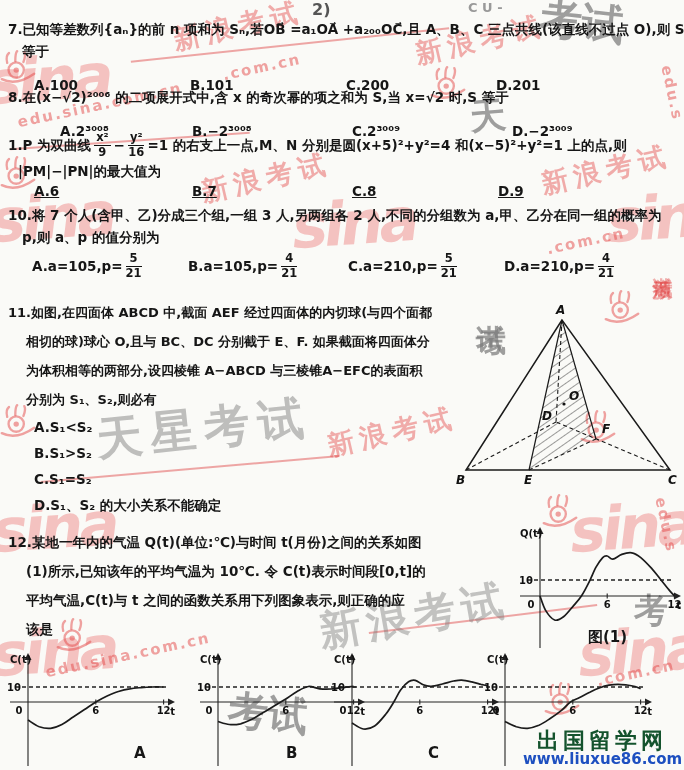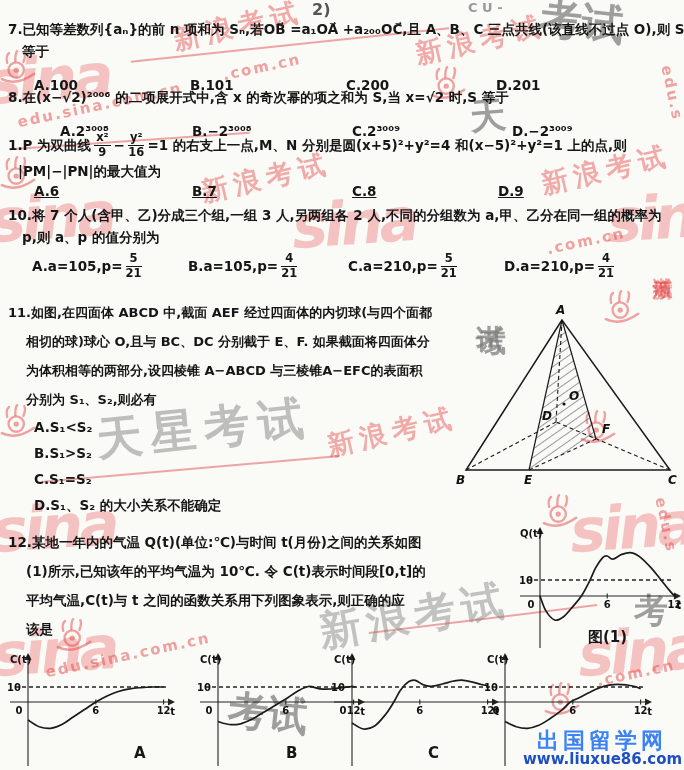--- a/index.html
+++ b/index.html
@@ -8,21 +8,21 @@
   .layer{position:absolute;inset:0;}
   
   .wm{position:absolute;white-space:nowrap;pointer-events:none;}
   .wm-sina{font-style:italic;font-weight:800;font-size:60px;letter-spacing:-4px;color:rgba(235,82,82,.33);transform:rotate(-4deg);}
   .wm-cn{font-weight:700;font-size:27px;letter-spacing:6px;color:rgba(226,62,62,.42);transform:rotate(-13deg);}
   .wm-cnv{font-weight:700;font-size:20px;color:rgba(226,62,62,.40);writing-mode:vertical-rl;}
   .wm-url{font-weight:700;font-size:15px;letter-spacing:2px;color:rgba(228,72,72,.5);transform:rotate(-12deg);}
   .wm-line{height:2px;background:rgba(222,62,62,.45);}
   .hand{position:absolute;color:rgba(122,122,122,.72);font-weight:600;white-space:nowrap;pointer-events:none;}
   .eye{position:absolute;width:36px;height:33px;color:rgba(228,72,72,.5);}
-  .lx-name{position:absolute;left:537px;top:726px;font-size:22px;font-weight:900;letter-spacing:4px;color:#3b82f6;}
+  .lx-name{position:absolute;left:537px;top:726px;font-size:22px;font-weight:900;letter-spacing:4px;color:#14532d;}
   .lx-url{position:absolute;left:523px;top:750px;font-size:15px;font-weight:800;color:#1d4fc0;}
   
   .q{position:absolute;font-weight:700;}
   .line{white-space:nowrap;}
   .q7 .line,.q8 .line{font-size:13.5px;line-height:22px;}
   .q9 .line,.q10 .line{font-size:13.5px;line-height:22px;}
   .q11 .line{font-size:13px;line-height:29px;}
   .q12 .line{font-size:13.5px;line-height:29px;}
   .optrow{display:grid;margin-top:15px;font-size:13.5px;}
   .q7 .optrow{grid-template-columns:156px 156px 150px auto;padding-left:26px;}

